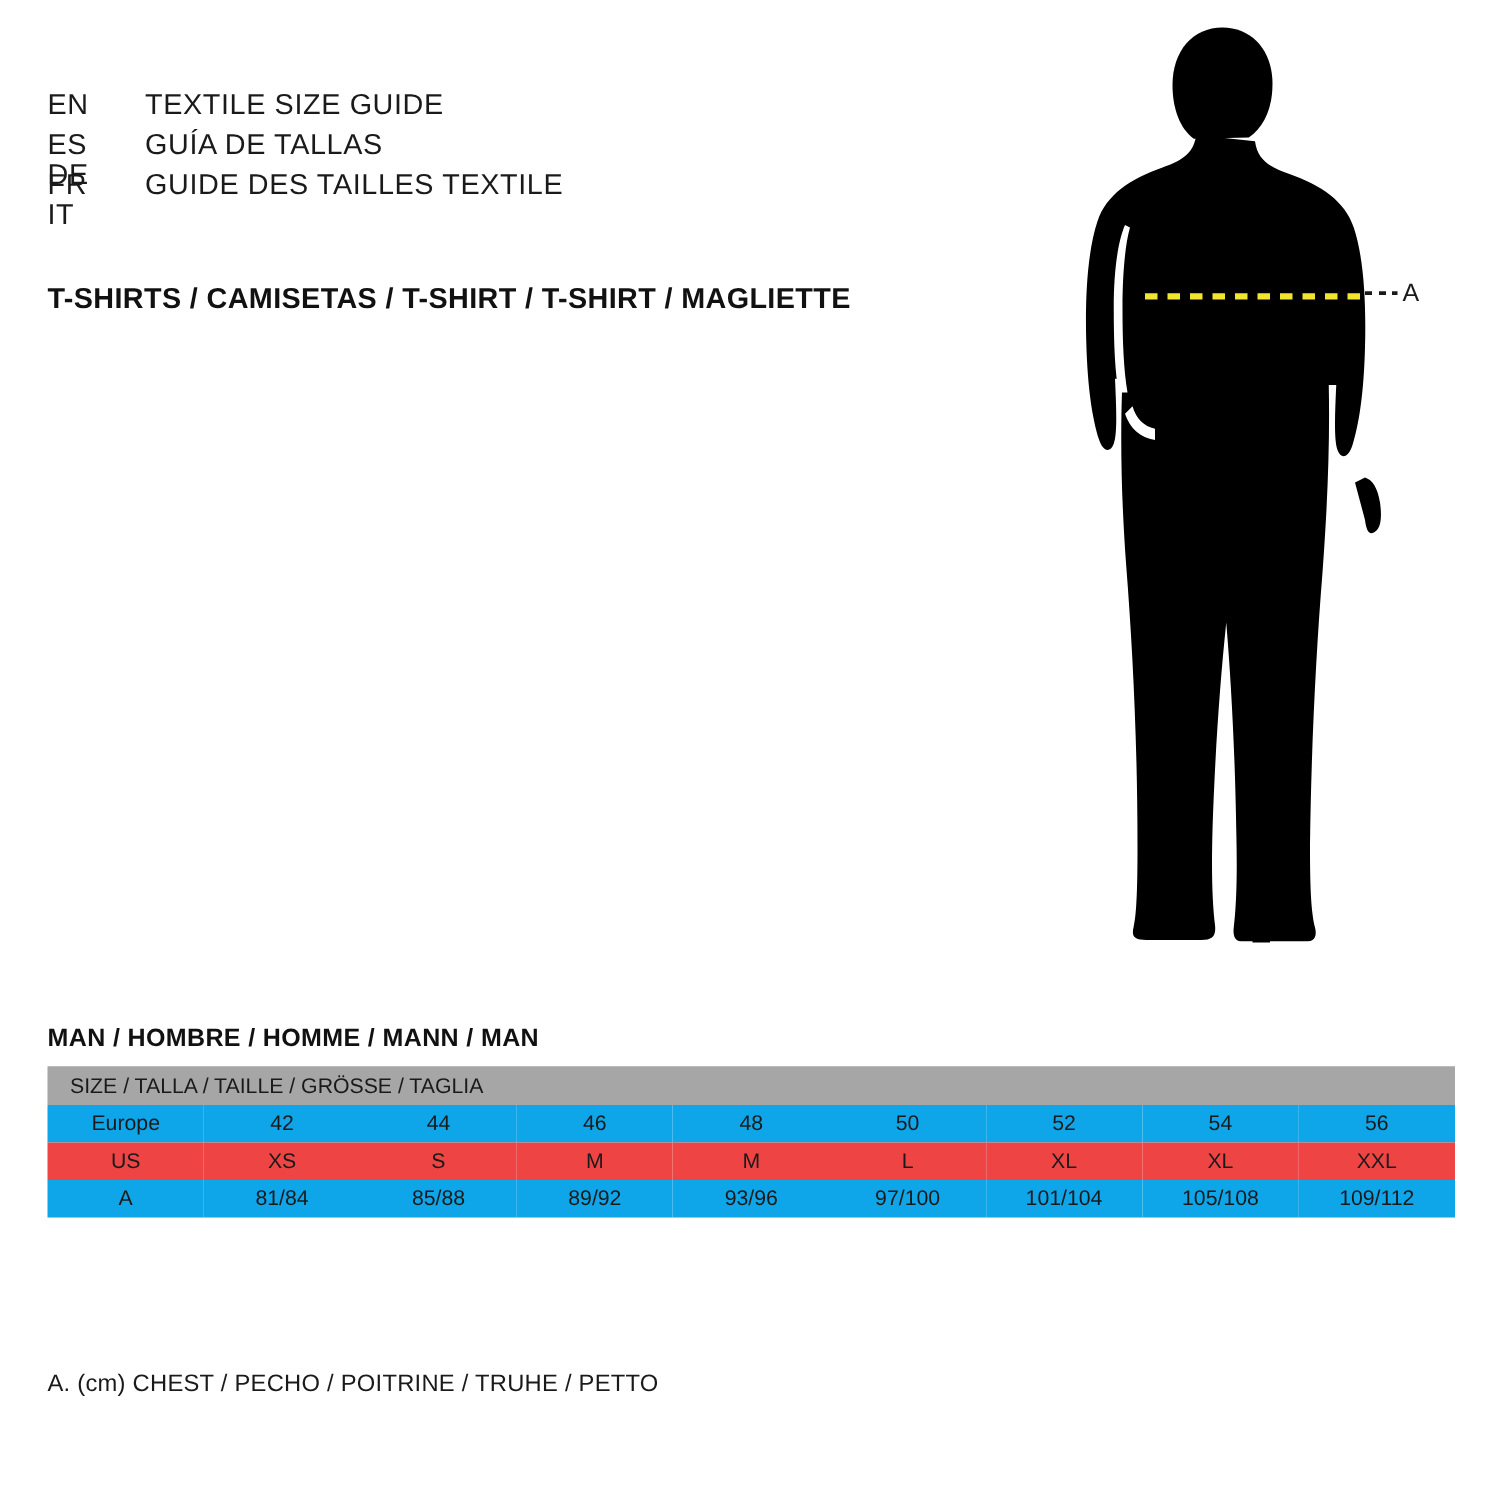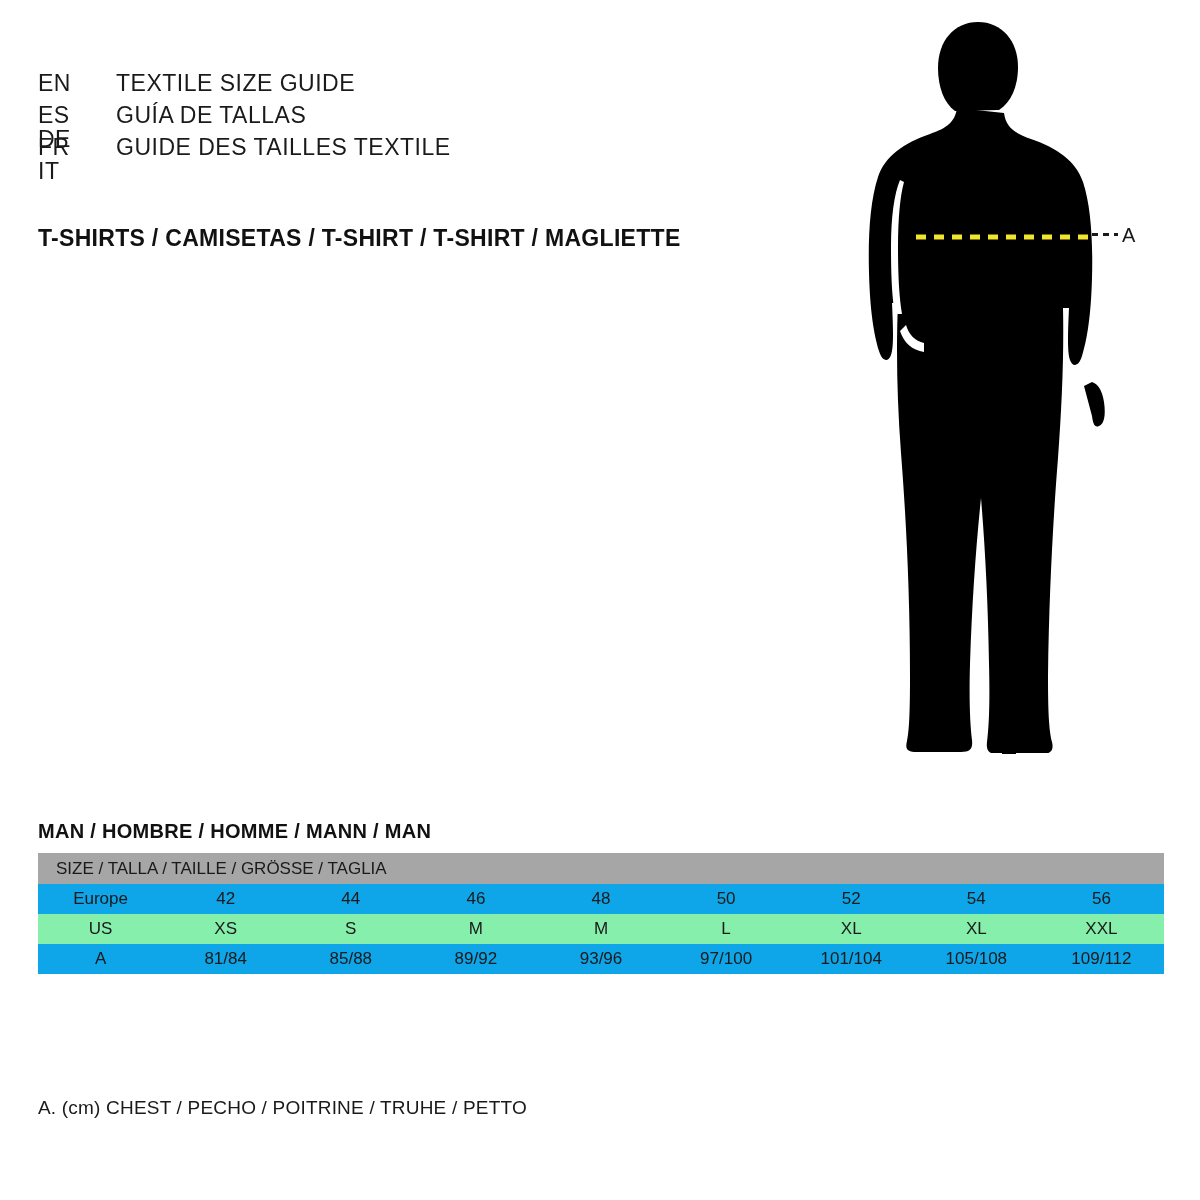--- a/index.html
+++ b/index.html
@@ -115,21 +115,21 @@
     padding-left: 8px;
     width: 170px;
   }
   tr.header-row td {
     background: #a6a6a6;
     font-size: 17px;
     text-align: left;
     padding-left: 18px;
     height: 31px;
   }
-  tr.shade td { background: #86efac; text-align: center; }
+  tr.shade td { background: #ef4444; text-align: center; }
   tr.plain td { background: #0ea5e9; }
 
   .footnote {
     position: absolute;
     left: 38px;
     top: 1097px;
     font-size: 19px;
     letter-spacing: 0.2px;
     color: #1a1a1a;
     text-align: center;

